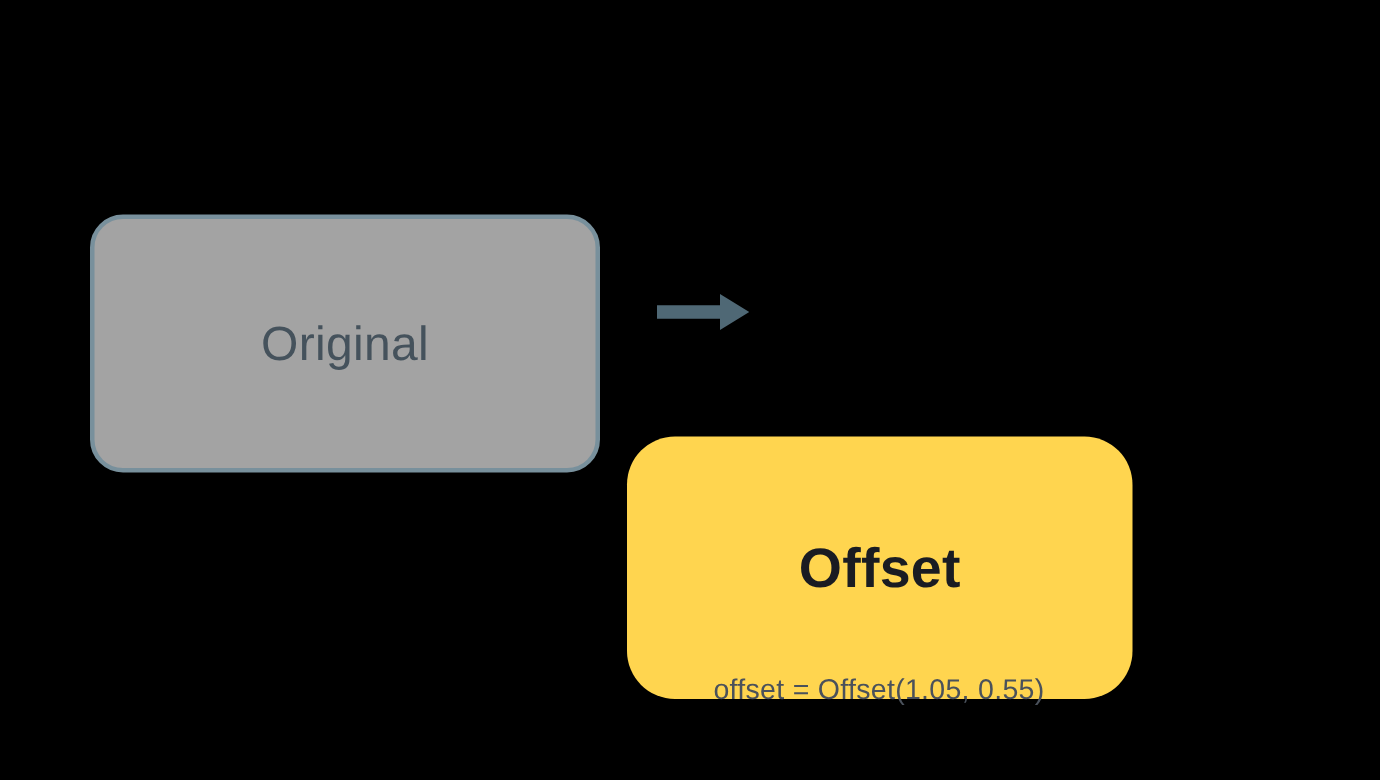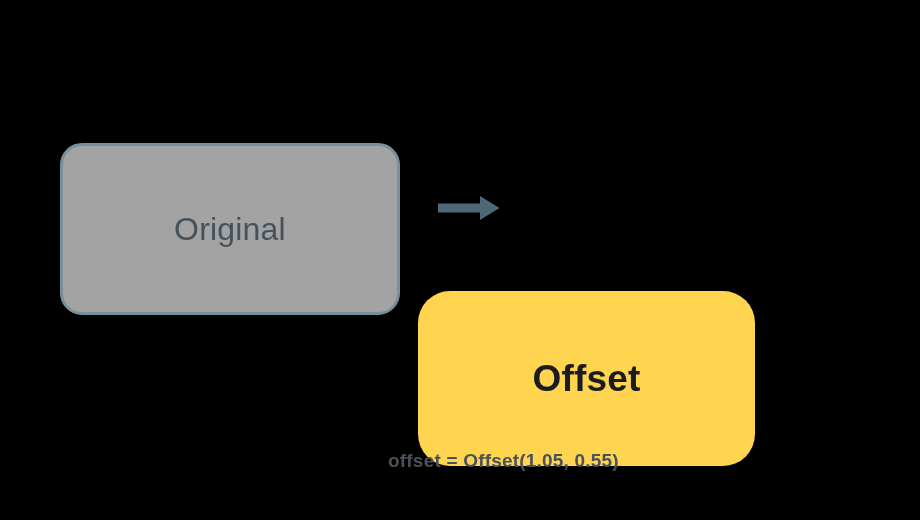--- a/index.html
+++ b/index.html
@@ -84,25 +84,26 @@
     position: absolute;
     left: 436px;
     top: 193px;
     width: 66px;
     height: 30px;
   }
 
   
   .caption {
     position: absolute;
-    left: 388px;
+    left: 406px;
     top: 450px;
     width: 360px;
+    text-align: center;
     font-size: 19px;
-    font-weight: 700;
+    font-weight: 400;
     color: #4a515b;
     letter-spacing: 0.2px;
     white-space: nowrap;
   }
 </style>
 </head>
 <body>
 
 <div id="canvas">
 

